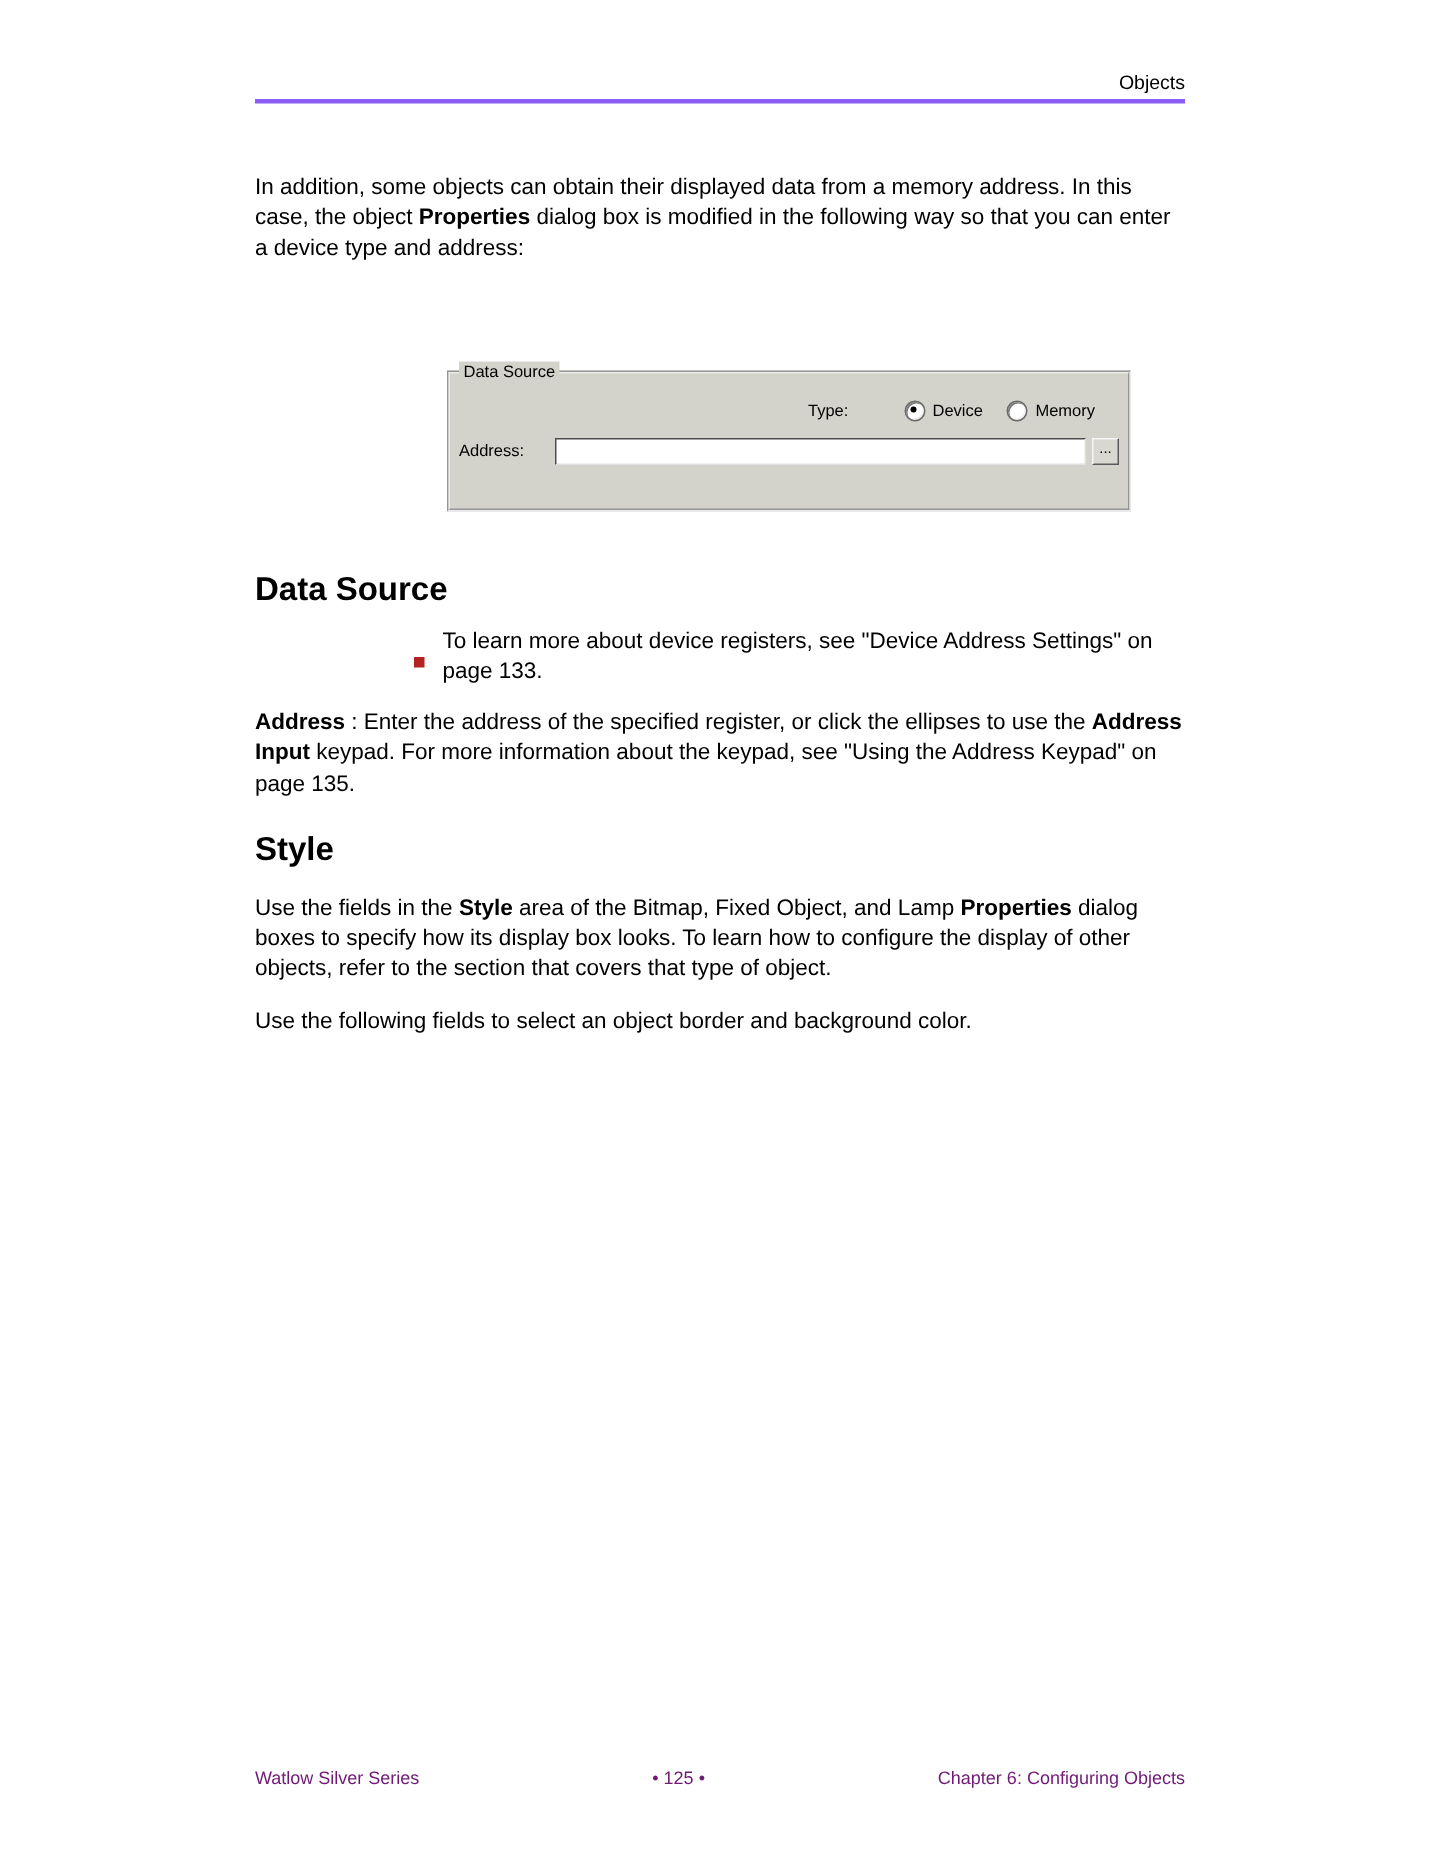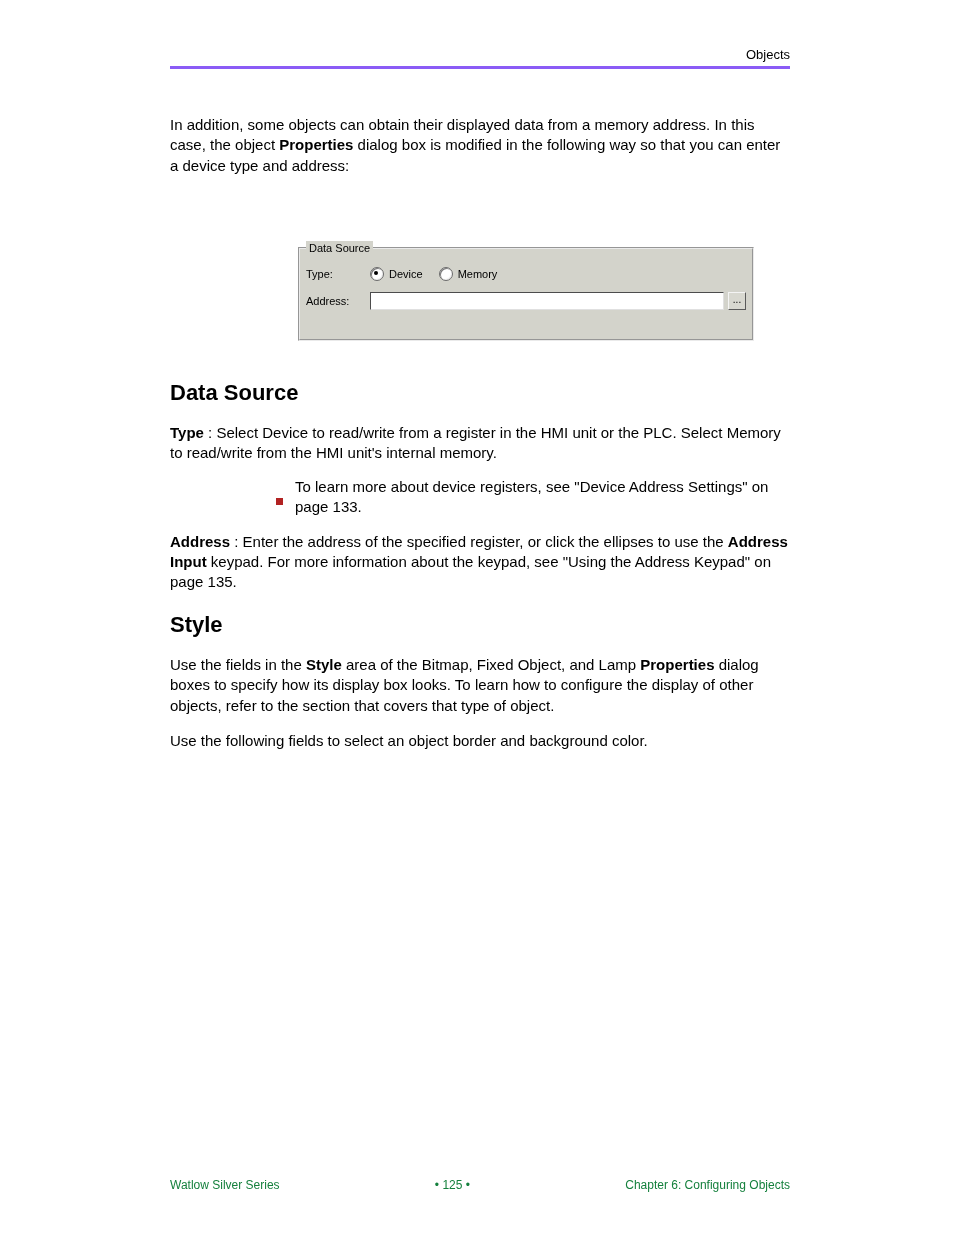--- a/index.html
+++ b/index.html
@@ -63,21 +63,21 @@
   .gb-row {
     position: absolute;
     left: 6px;
     right: 6px;
     display: flex;
     align-items: center;
     font-family: Tahoma, Arial, sans-serif;
     font-size: 11px;
   }
 
-  .gb-row-type { top: 16px; height: 18px; }
+  .gb-row-type { top: 16px; height: 18px; justify-content: flex-end; }
   .gb-row-addr { top: 40px; height: 24px; align-items: center; }
 
   .gb-label {
     width: 64px;
   }
 
   .radio-wrap {
     display: inline-flex;
     align-items: center;
     margin-right: 16px;
@@ -163,21 +163,21 @@
   }
 
   .bold { font-weight: bold; }
 
   .footer {
     position: absolute;
     bottom: 42px;
     left: 170px;
     width: 620px;
     font-size: 12px;
-    color: #15803d;
+    color: #701a75;
     display: flex;
     justify-content: space-between;
   }
 
   .footer-left, .footer-right { white-space: nowrap; }
 
   .header-bar {
     position: absolute;
     top: 46px;
     left: 170px;
@@ -241,25 +241,20 @@
         <input class="addr-input" type="text" value="" style="">
         <div class="browse-btn">...</div>
       </div>
     </div>
   </div>
 
   <div class="below-block">
     <div class="section-title">Data Source</div>
 
 
-    <p class="body-text">
-      <span class="bold">Type</span>
-      <span>: </span>
-      <span>Select Device to read/write from a register in the HMI unit or the PLC. Select Memory to read/write from the HMI unit's internal memory.</span>
-    </p>
 
     <div class="bullets">
       <div class="bullet-row">
         <div class="red-square"></div>
         <div class="bullet-text">
           <span>To learn more about device registers, </span><span>see "Device Address Settings" on page 133.</span>
         </div>
       </div>
     </div>
 

